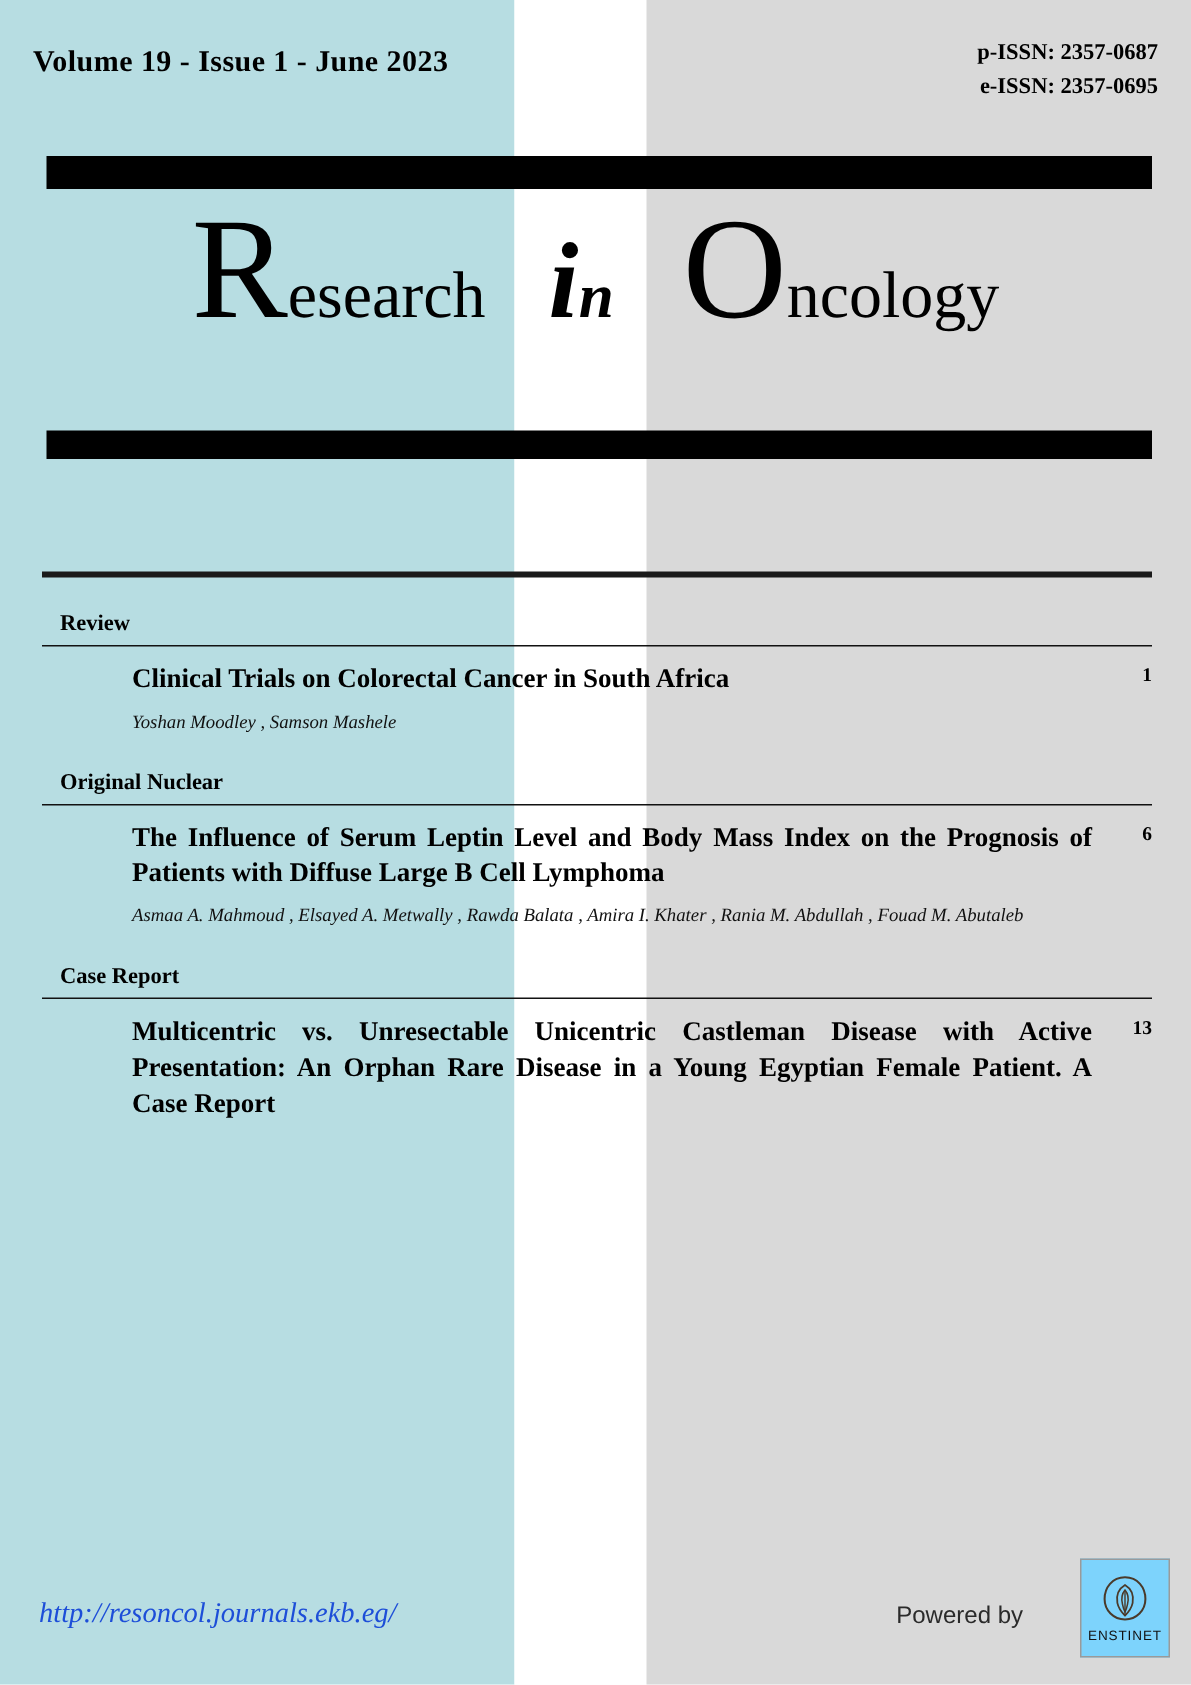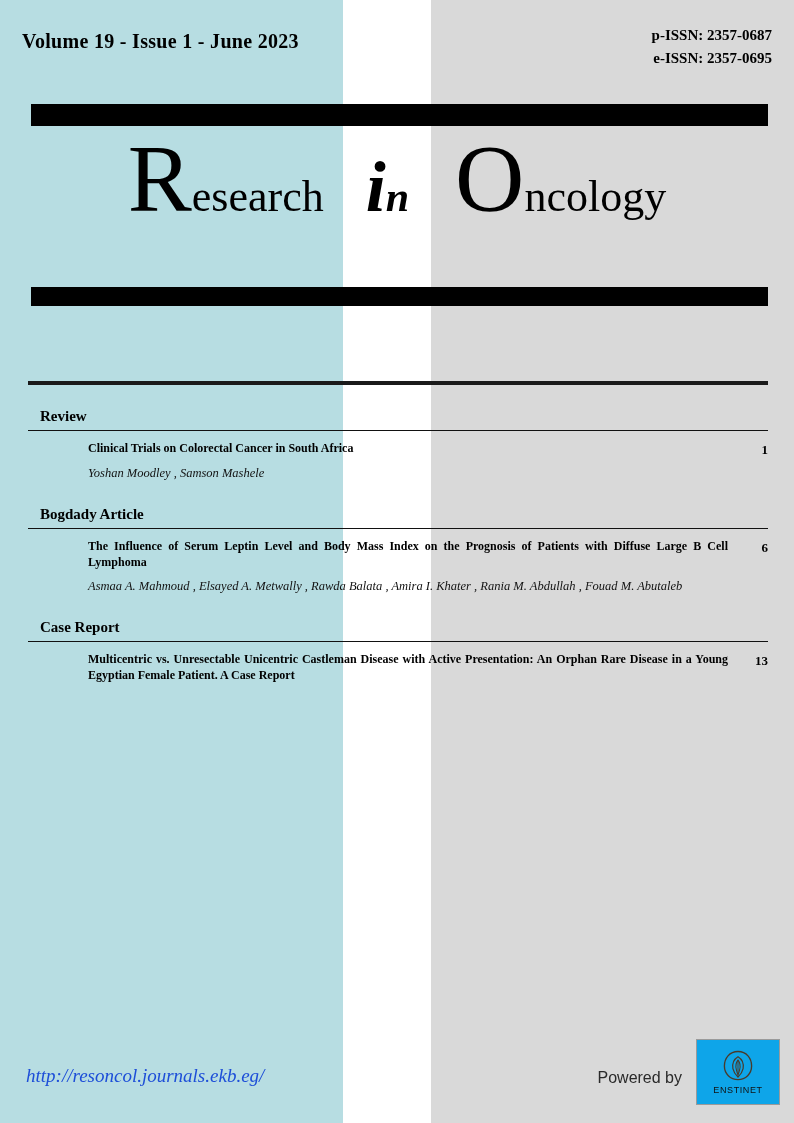--- a/index.html
+++ b/index.html
@@ -89,21 +89,21 @@
     border-bottom: 1.5px solid #111;
     margin-bottom: 10px;
   }
   .sec-head.spaced { margin-top: 24px; }
   .entry {
     display: flex; align-items: flex-start;
     padding: 0 0 0 60px;
   }
   .entry-body { flex: 1 1 auto; padding-right: 14px; }
   .art-title {
-    font-size: 12px; font-weight: bold; color: #000;
+    font-size: 18px; font-weight: bold; color: #000;
     line-height: 1.32; text-align: justify;
   }
   .authors {
     font-size: 12.5px; font-style: italic; color: #111;
     line-height: 1.35; margin-top: 8px; text-align: justify;
   }
   .page-no {
     flex: 0 0 auto; width: 26px; text-align: right;
     font-size: 13px; font-weight: bold; color: #000; padding-top: 1px;
   }
@@ -113,22 +113,22 @@
     position: absolute; left: 26px; bottom: 36px;
     font-size: 19px; font-style: italic; color: #1d4ed8;
   }
   .powered {
     position: absolute; right: 112px; bottom: 36px;
     font-size: 16px; color: #2a2a2a;
     font-family: "Liberation Sans", sans-serif;
   }
   .logo-box {
     position: absolute; right: 14px; bottom: 18px;
-    width: 84px; height: 66px;
-    background: #0ea5e9; border: 1px solid #9a9a9a;
+    width: 60px; height: 66px;
+    background: #7dd3fc; border: 1px solid #9a9a9a;
     display: flex; flex-direction: column; align-items: center;
     justify-content: center;
   }
   .logo-mark { width: 34px; height: 34px; }
   .logo-text {
     font-family: "Liberation Sans", sans-serif;
     font-size: 9px; letter-spacing: .6px; color: #111; margin-top: 2px;
   }
 </style>
 </head>
@@ -160,21 +160,21 @@
 
     <div class="sec-head">Review</div>
     <div class="entry">
       <div class="entry-body">
         <div class="art-title">Clinical Trials on Colorectal Cancer in South Africa</div>
         <div class="authors">Yoshan Moodley , Samson Mashele</div>
       </div>
       <div class="page-no">1</div>
     </div>
 
-    <div class="sec-head spaced">Bogdady Article</div>
+    <div class="sec-head spaced">Original Nuclear</div>
     <div class="entry">
       <div class="entry-body">
         <div class="art-title">The Influence of Serum Leptin Level and Body Mass Index on the Prognosis of Patients with Diffuse Large B Cell Lymphoma</div>
         <div class="authors">Asmaa A. Mahmoud , Elsayed A. Metwally , Rawda Balata , Amira I. Khater , Rania M. Abdullah , Fouad M. Abutaleb</div>
       </div>
       <div class="page-no">6</div>
     </div>
 
     <div class="sec-head spaced">Case Report</div>
     <div class="entry">

